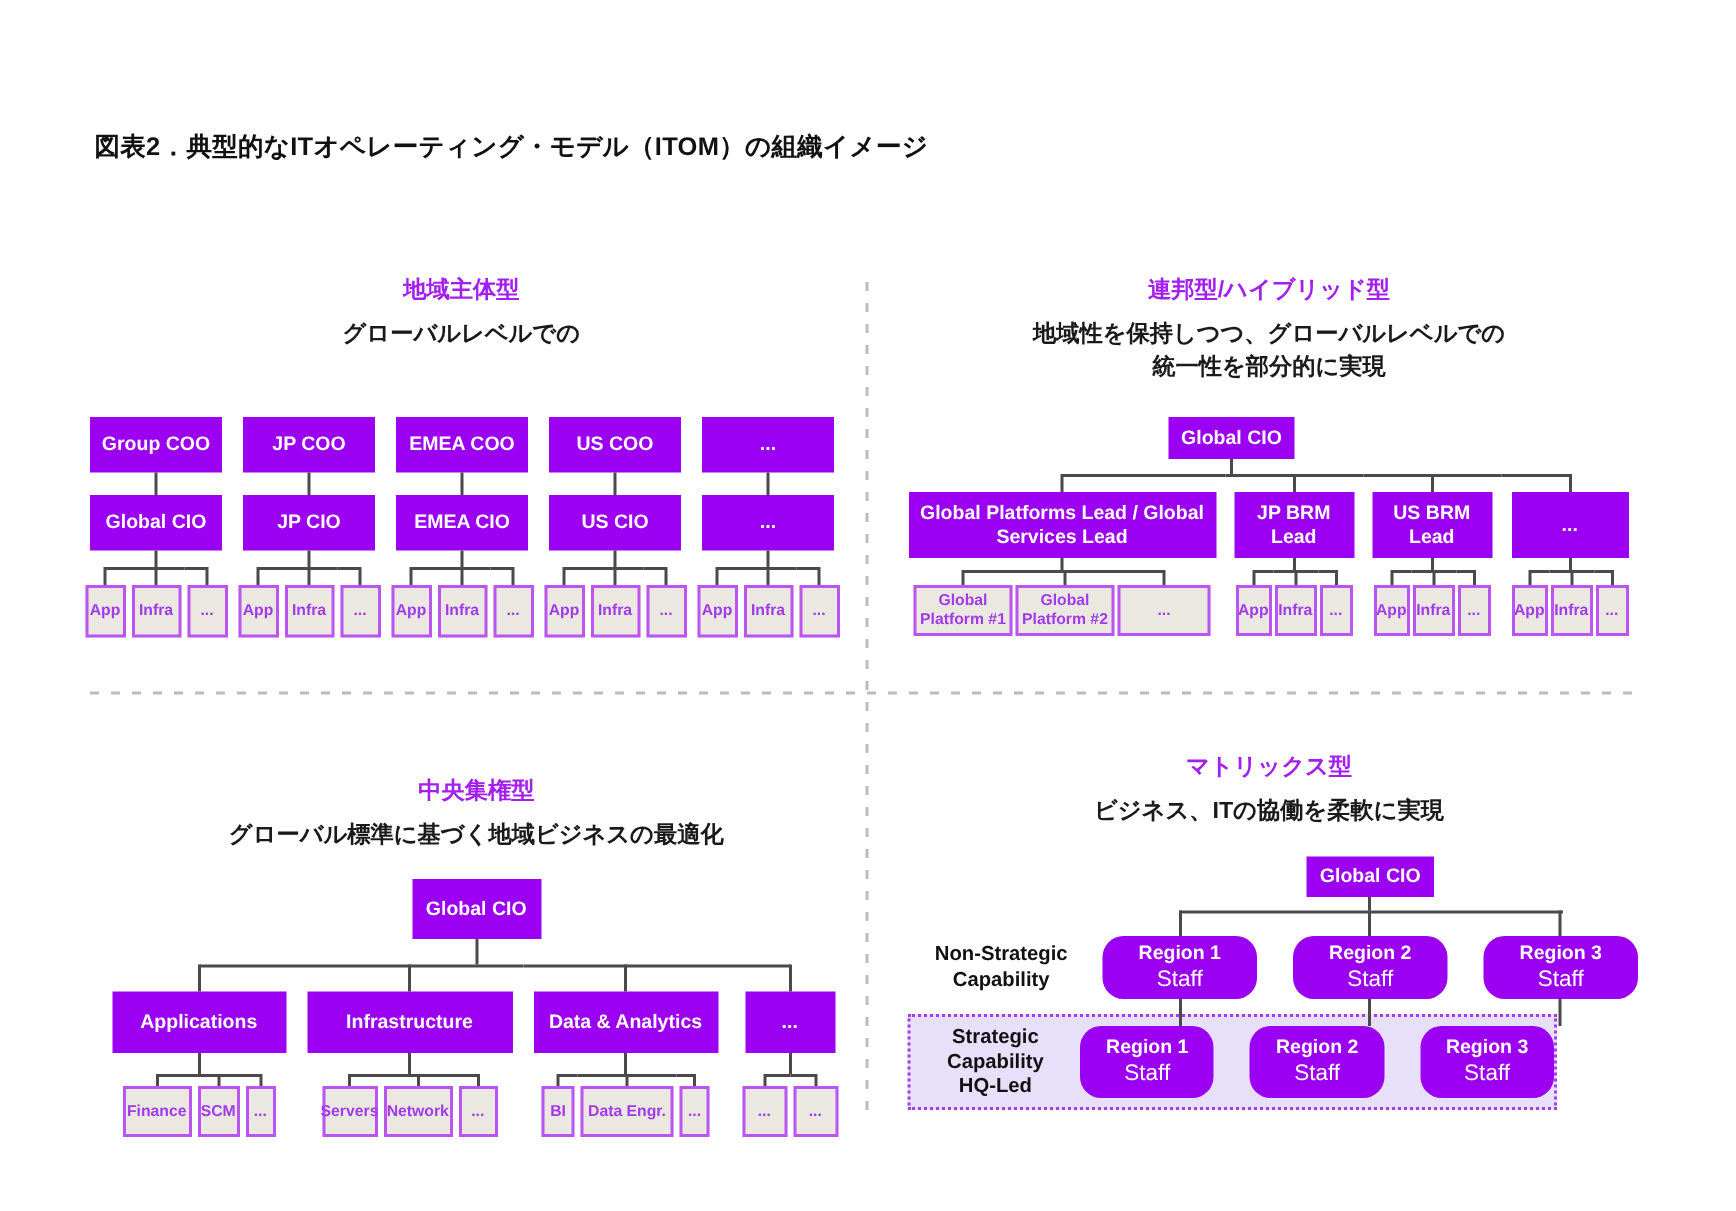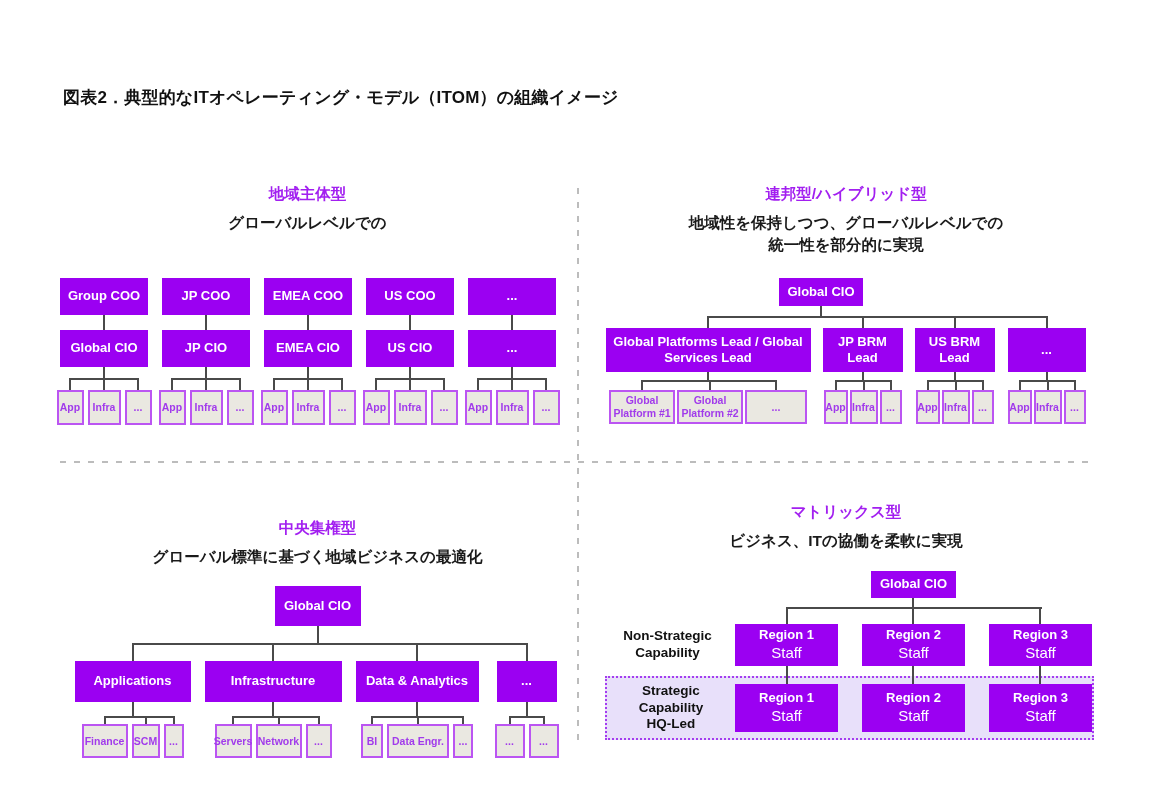--- a/index.html
+++ b/index.html
@@ -90,28 +90,28 @@
   .aline { position:absolute; background:var(--line); }
   #q4 .mf-stub { left:176.5px; top:0; width:2px; height:9px; }
   #q4 .mf-h    { left:50.5px; right:50.5px; top:9px; height:2px; }
   #q4 .mf-d1   { left:50.5px;  top:9px; width:2px; height:17px; }
   #q4 .mf-d2   { left:176.5px; top:9px; width:2px; height:17px; }
   #q4 .mf-d3   { left:303.5px; top:9px; width:2px; height:17px; }
   #q4 .m-row { display:flex; }
   #q4 .m-label { width:135px; display:flex; align-items:center; justify-content:center; text-align:center;
                  font-weight:bold; font-size:13.5px; line-height:1.25; white-space:pre-line; color:#111; }
   #q4 .m-regions { width:357px; display:flex; gap:24px; }
-  #q4 .region { flex:1; height:42px; flex-direction:column; }
+  #q4 .region { flex:1; height:42px; flex-direction:column;border-radius:14px; }
   #q4 .r-title { font-size:13px; font-weight:bold; }
   #q4 .r-sub   { font-size:15px; font-weight:normal; margin-top:1px; }
   #q4 .m-links { margin-left:135px; width:357px; height:18px; position:relative; z-index:2; margin-bottom:-8px; }
   #q4 .ml-1 { left:50.5px; top:0; width:2px; height:18px; }
   #q4 .ml-2 { left:176.5px; top:0; width:2px; height:18px; }
   #q4 .ml-3 { left:303.5px; top:0; width:2px; height:18px; }
-  #q4 .m-strategic { margin-left:5px; width:489px; height:64px; box-sizing:border-box;
+  #q4 .m-strategic { margin-left:5px; width:433px; height:64px; box-sizing:border-box;
                      border:2px dotted var(--zoneBorder); background:var(--zoneBg);
                      display:flex; align-items:center; }
   #q4 .m-strategic .m-label { width:128px; }
   #q4 .m-strategic .region { height:48px; }
 </style>
 </head>
 <body>
 
 <div class="title">図表2．典型的なITオペレーティング・モデル（ITOM）の組織イメージ</div>
 

